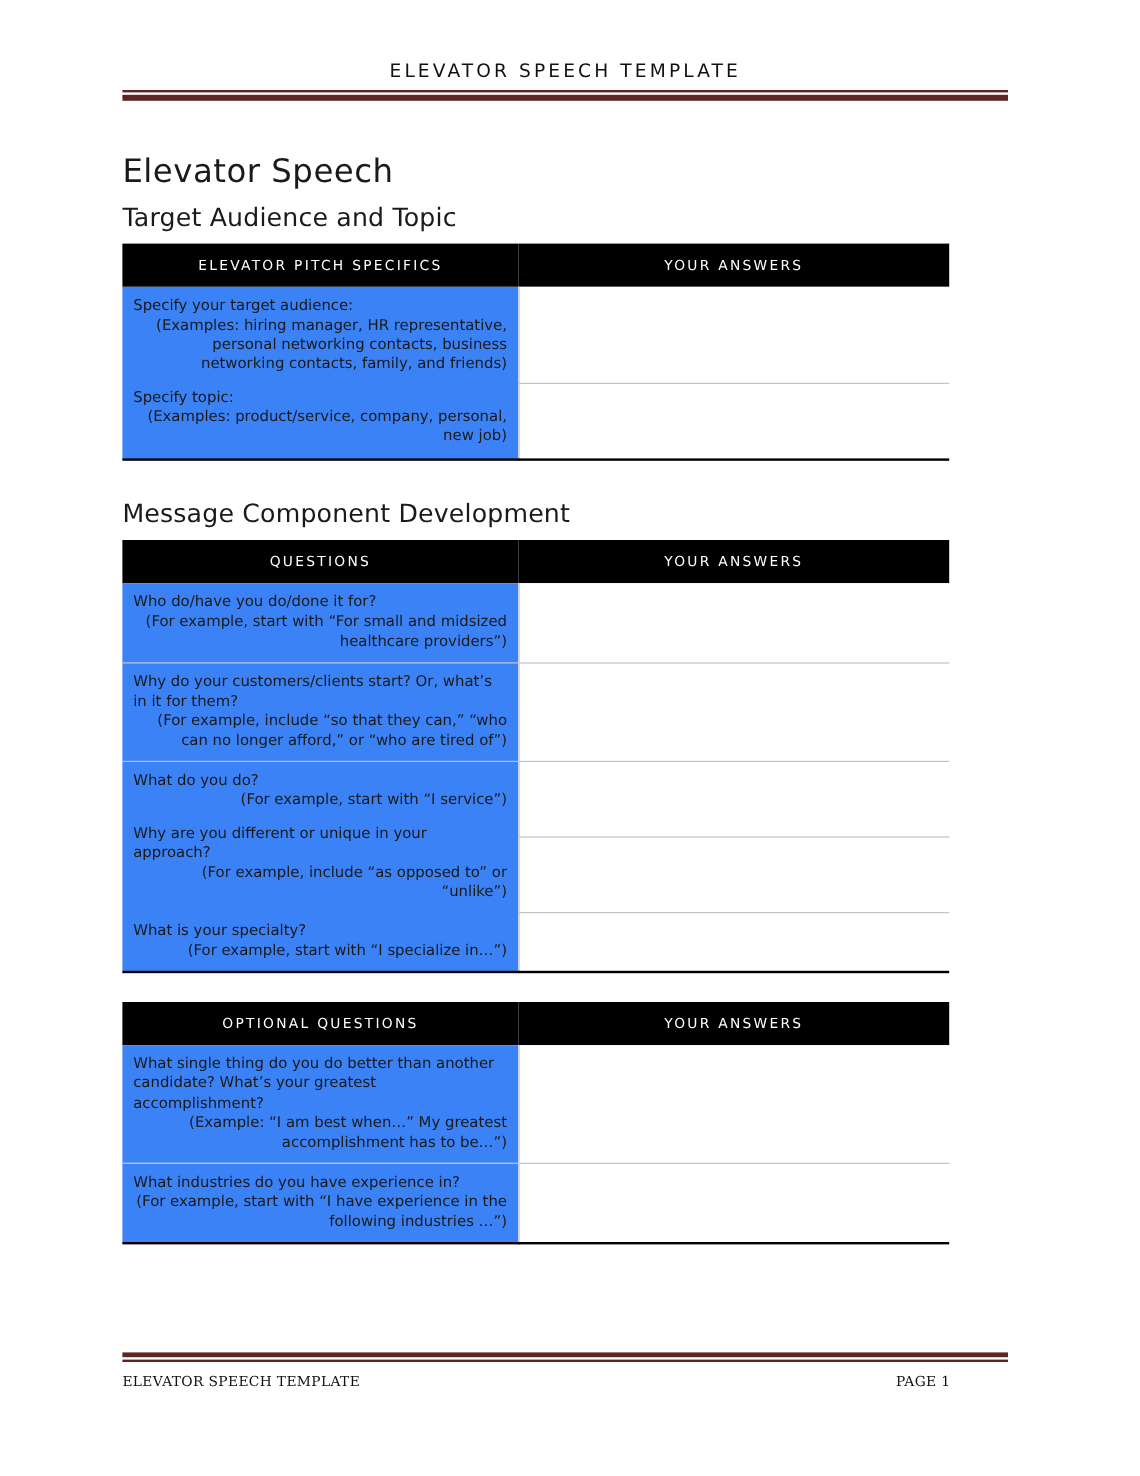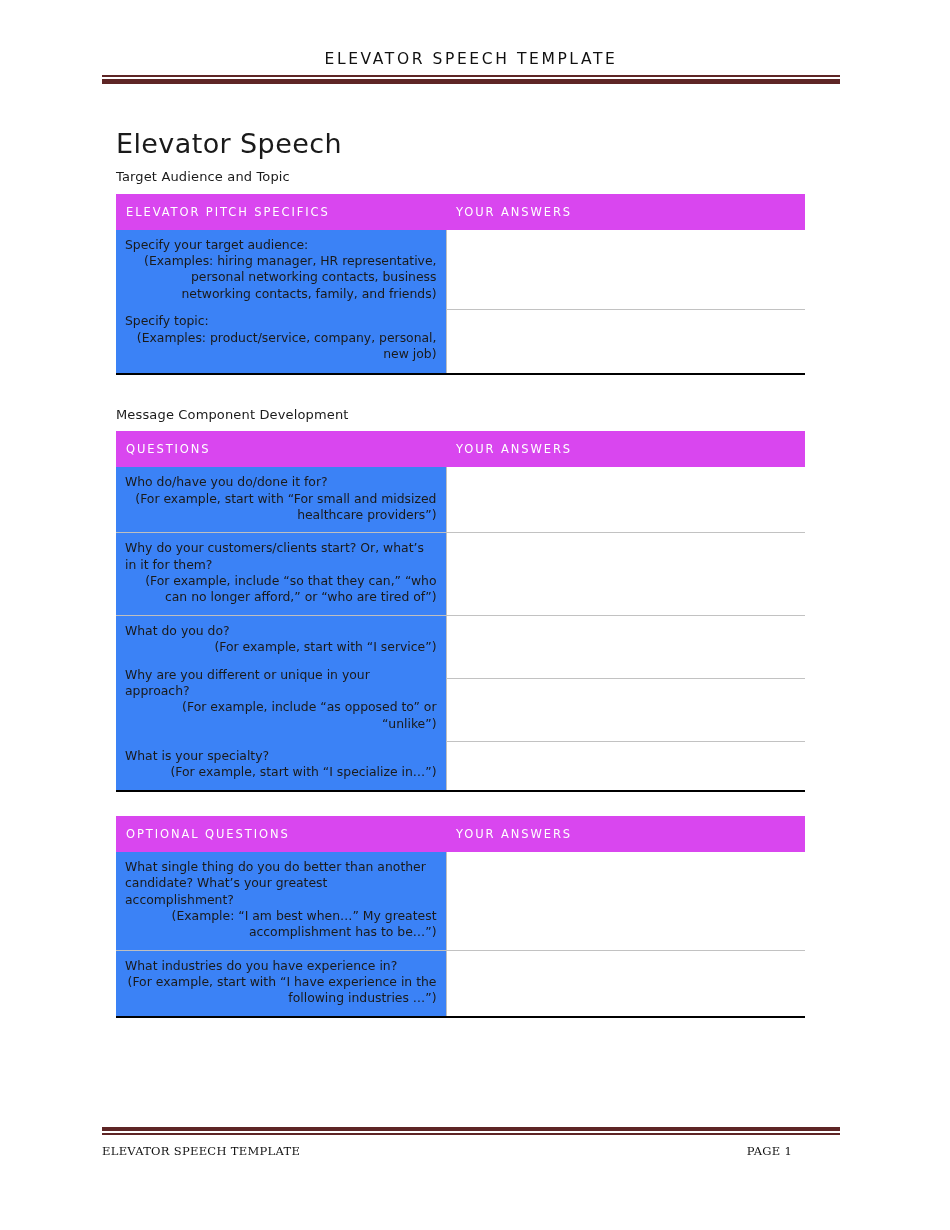--- a/index.html
+++ b/index.html
@@ -45,35 +45,35 @@
   .rule-gap { height: 2px; }
   .rule-thick {
     height: 5px;
     background: #5e2525;
     width: 100%;
   }
 
   
   .body-wrap {
     position: absolute;
-    left: 116px;
+    left: 102px;
     top: 128px;
     width: 738px;
   }
 
   h1.doc-title {
     font-size: 27px;
     font-weight: 400;
     letter-spacing: 0.4px;
     color: #1a1a1a;
     margin: 0 0 10px 0;
     line-height: 1.15;
   }
   h2.section-title {
-    font-size: 13px;
+    font-size: 21px;
     font-weight: 400;
     color: #1a1a1a;
     margin: 0 0 9px 0;
     letter-spacing: 0.15px;
     line-height: 1.2;
   }
   .section-title.spaced { margin-top: 32px; }
   .section-gap-large { height: 24px; }
 
   
@@ -81,26 +81,26 @@
     width: 689px;
     border-collapse: collapse;
     table-layout: fixed;
     border-bottom: 2.5px solid #000000;
     margin: 0;
   }
   table.tpl col.c1 { width: 330px; }
   table.tpl col.c2 { width: 359px; }
 
   table.tpl thead th {
-    background: #d946ef;
+    background: #000000;
     color: #ffffff;
     font-weight: 400;
     font-size: 11.5px;
     letter-spacing: 1.9px;
-    text-align: left;
+    text-align: center;
     padding: 11px 10px 11px 10px;
     height: 34px;
     vertical-align: middle;
     border: none;
   }
 
   table.tpl td {
     vertical-align: top;
     font-size: 12.4px;
     line-height: 1.32;

